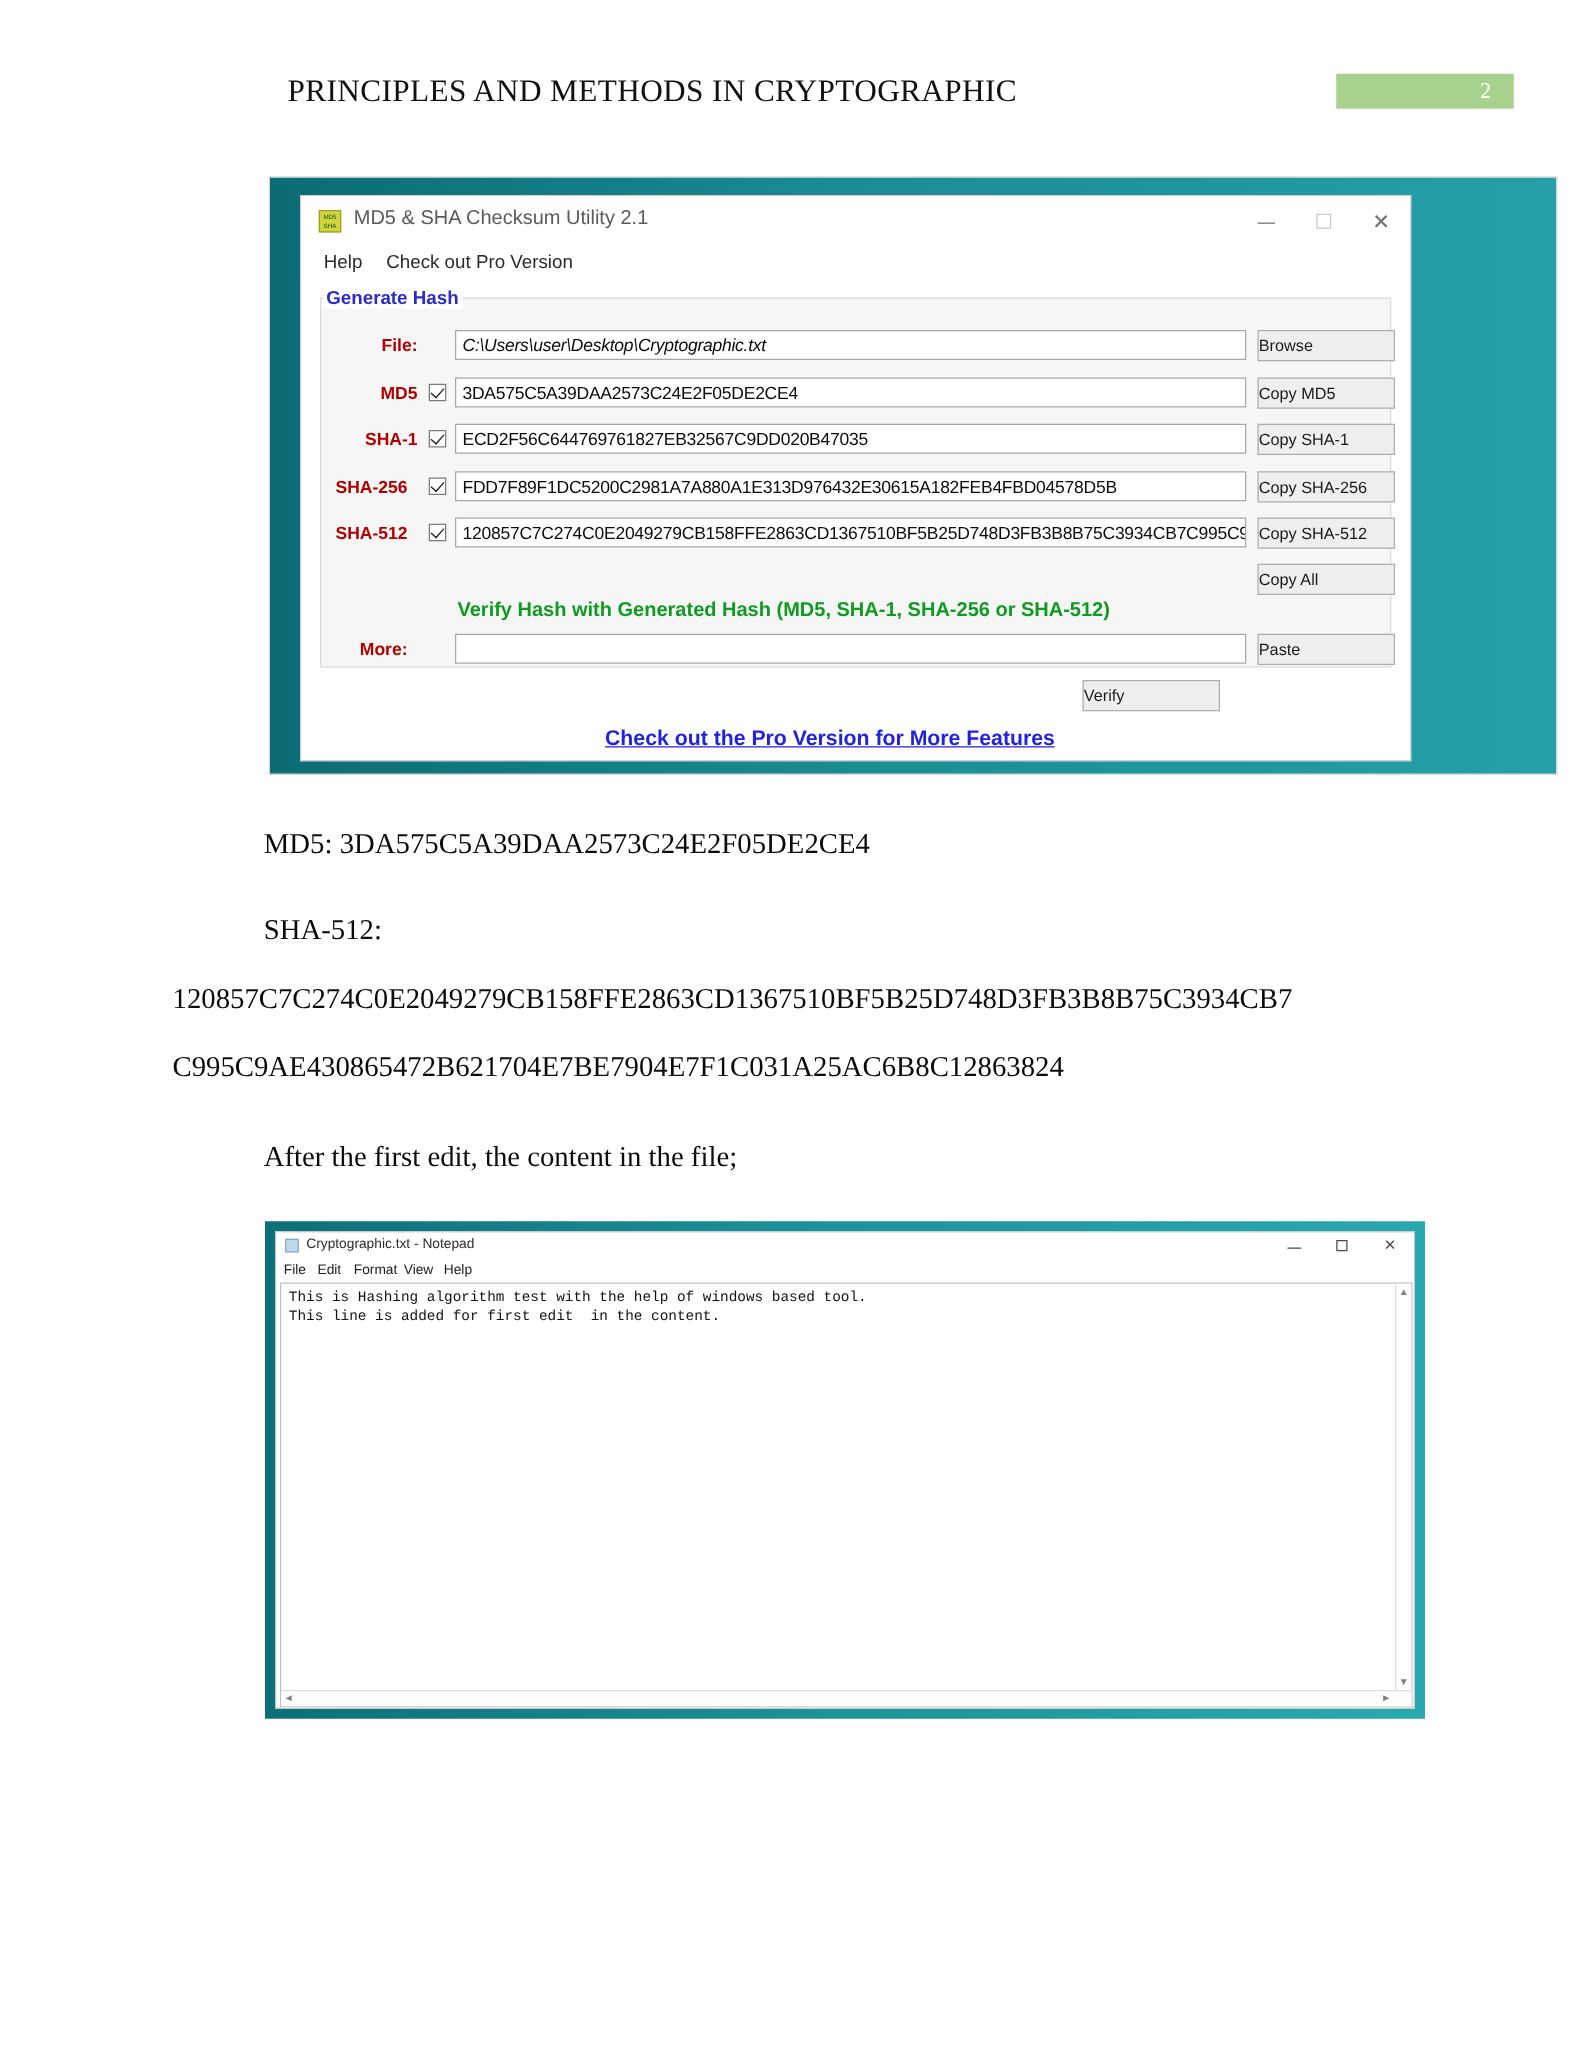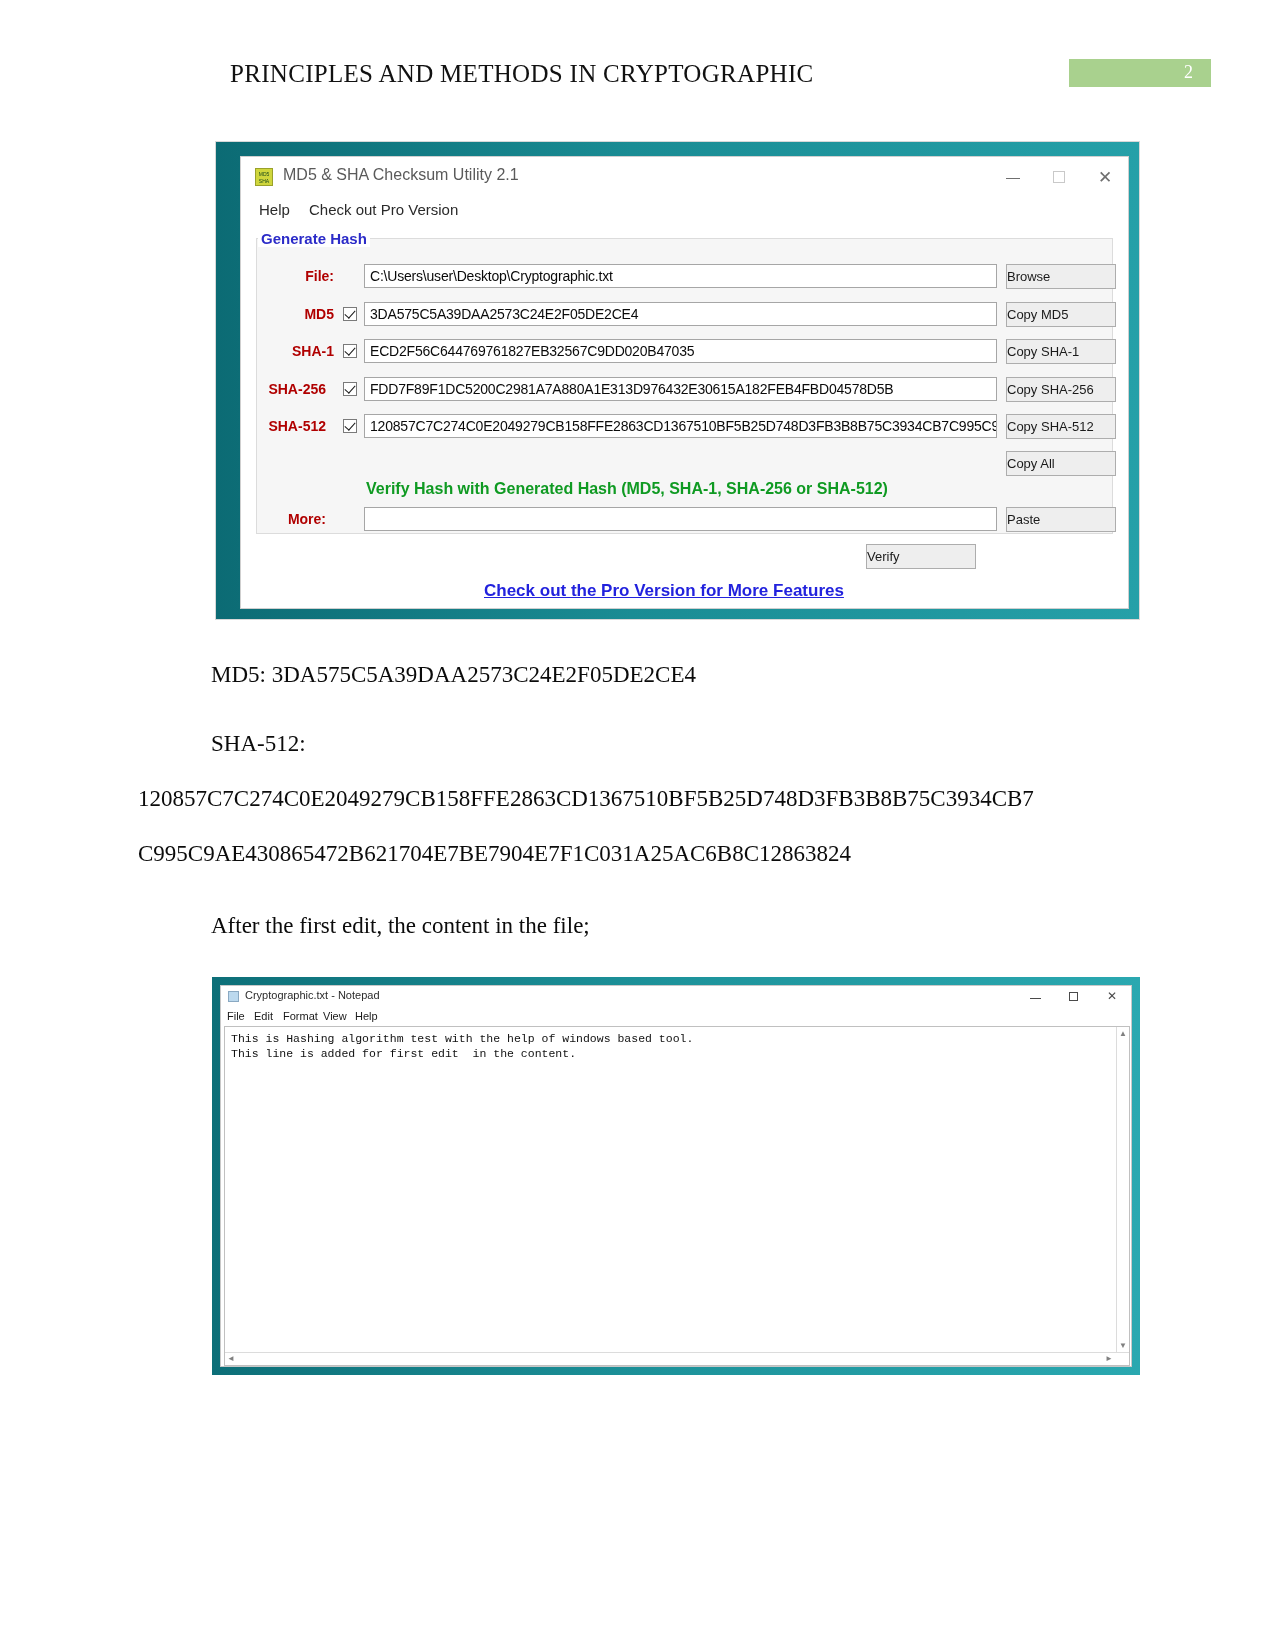--- a/index.html
+++ b/index.html
@@ -53,21 +53,21 @@
   .win {
     position: absolute;
     background: #ffffff;
     box-sizing: border-box;
   }
 
   
   #md5win {
     left: 215px;
     top: 141px;
-    width: 925px;
+    width: 1031px;
     height: 479px;
     border: 1px solid #d8d8d8;
     background: linear-gradient(90deg,#0c6b74 0%, #1a8c94 45%, #25a0a8 100%);
     padding: 6px 7px 14px 7px;
   }
   #md5win .inner {
     position: absolute;
     left: 24px;
     top: 14px;
     width: 887px;
@@ -448,21 +448,21 @@
     <div class="menubar">
       <div class="mitem m0">Help</div>
       <div class="mitem m1">Check out Pro Version</div>
     </div>
 
     <div class="group-wrap"></div>
     <div class="group-label">Generate Hash</div>
 
     <div class="row" style="left:15px; top:107px; width:855px;">
       <div class="row-label" style="left:0px;">File:</div>
-      <div class="tfield" style="left:108px; width:633px;">C:\Users\user\Desktop\Cryptographic.txt</div>
+      <div class="tfield" style="left:108px; width:633px;font-style:italic;">C:\Users\user\Desktop\Cryptographic.txt</div>
       <div class="btn" style="left:750px; width:110px;">Browse</div>
     </div>
 
     <div class="row" style="left:15px; top:145px; width:855px;">
       <div class="row-label" style="left:0px;">MD5</div>
       <div class="chk" style="left:87px;"></div>
       <div class="tfield" style="left:108px; width:633px;">3DA575C5A39DAA2573C24E2F05DE2CE4</div>
       <div class="btn" style="left:750px; width:110px;">Copy MD5</div>
     </div>
 

